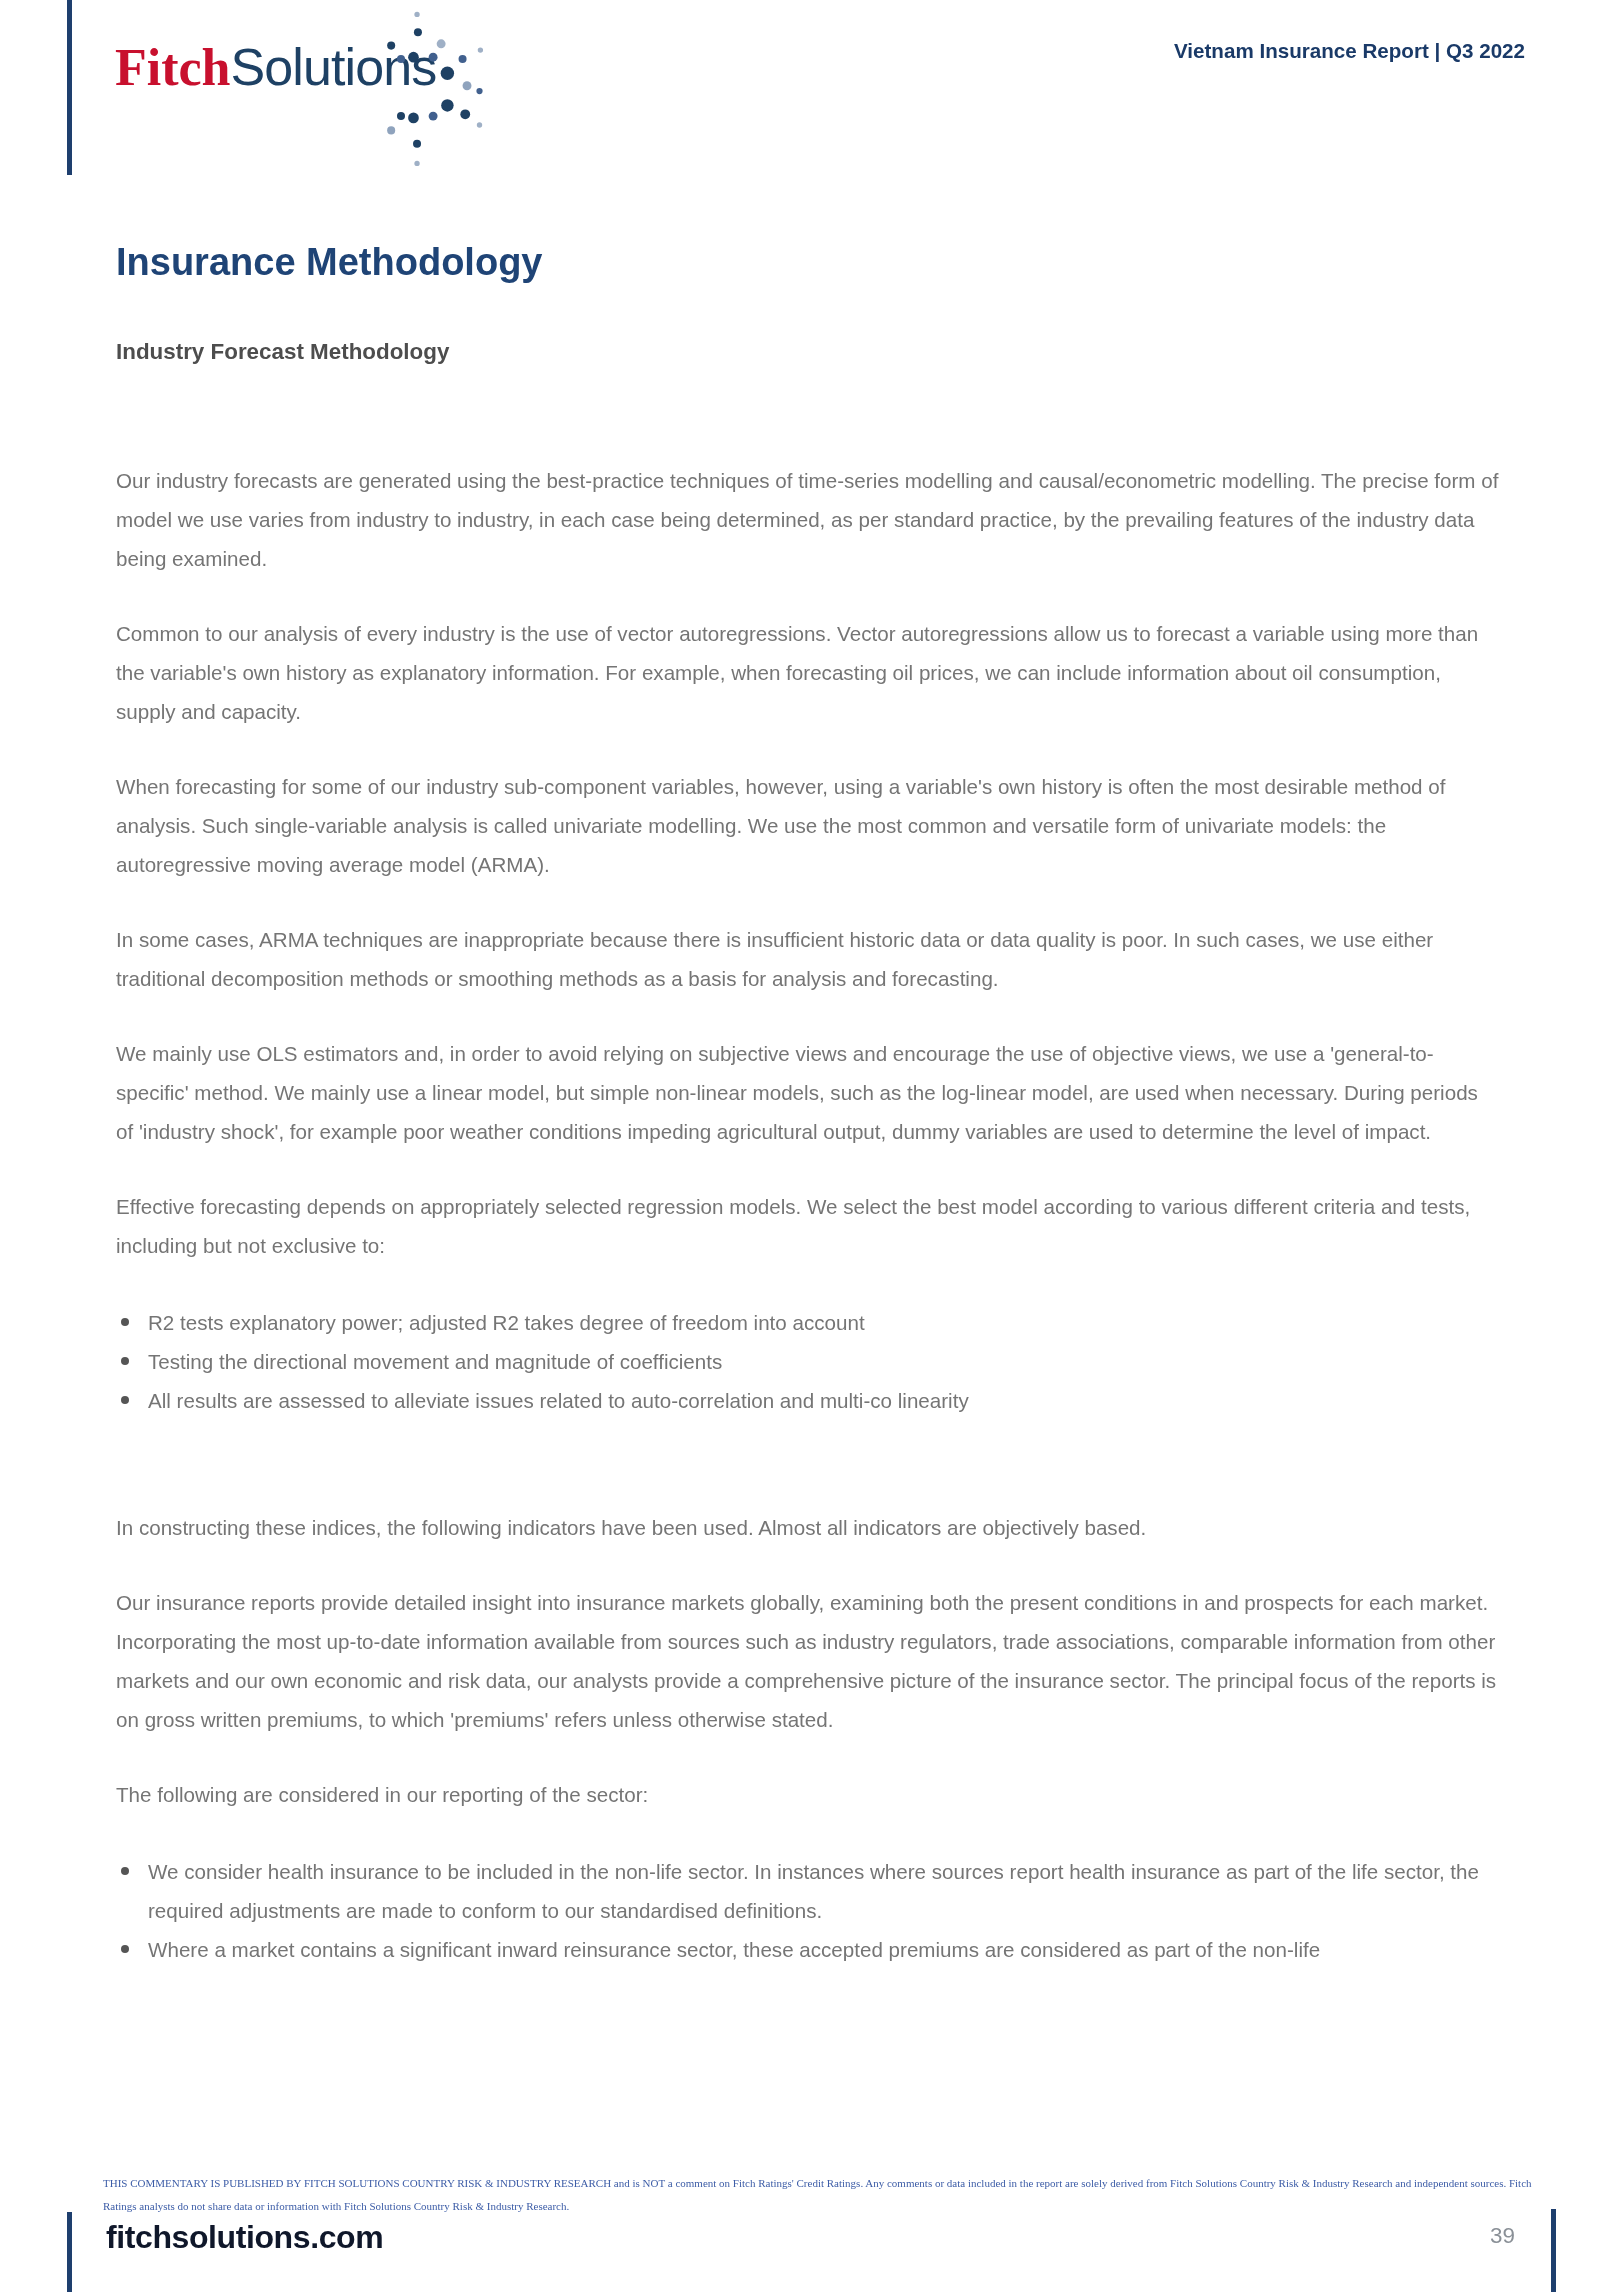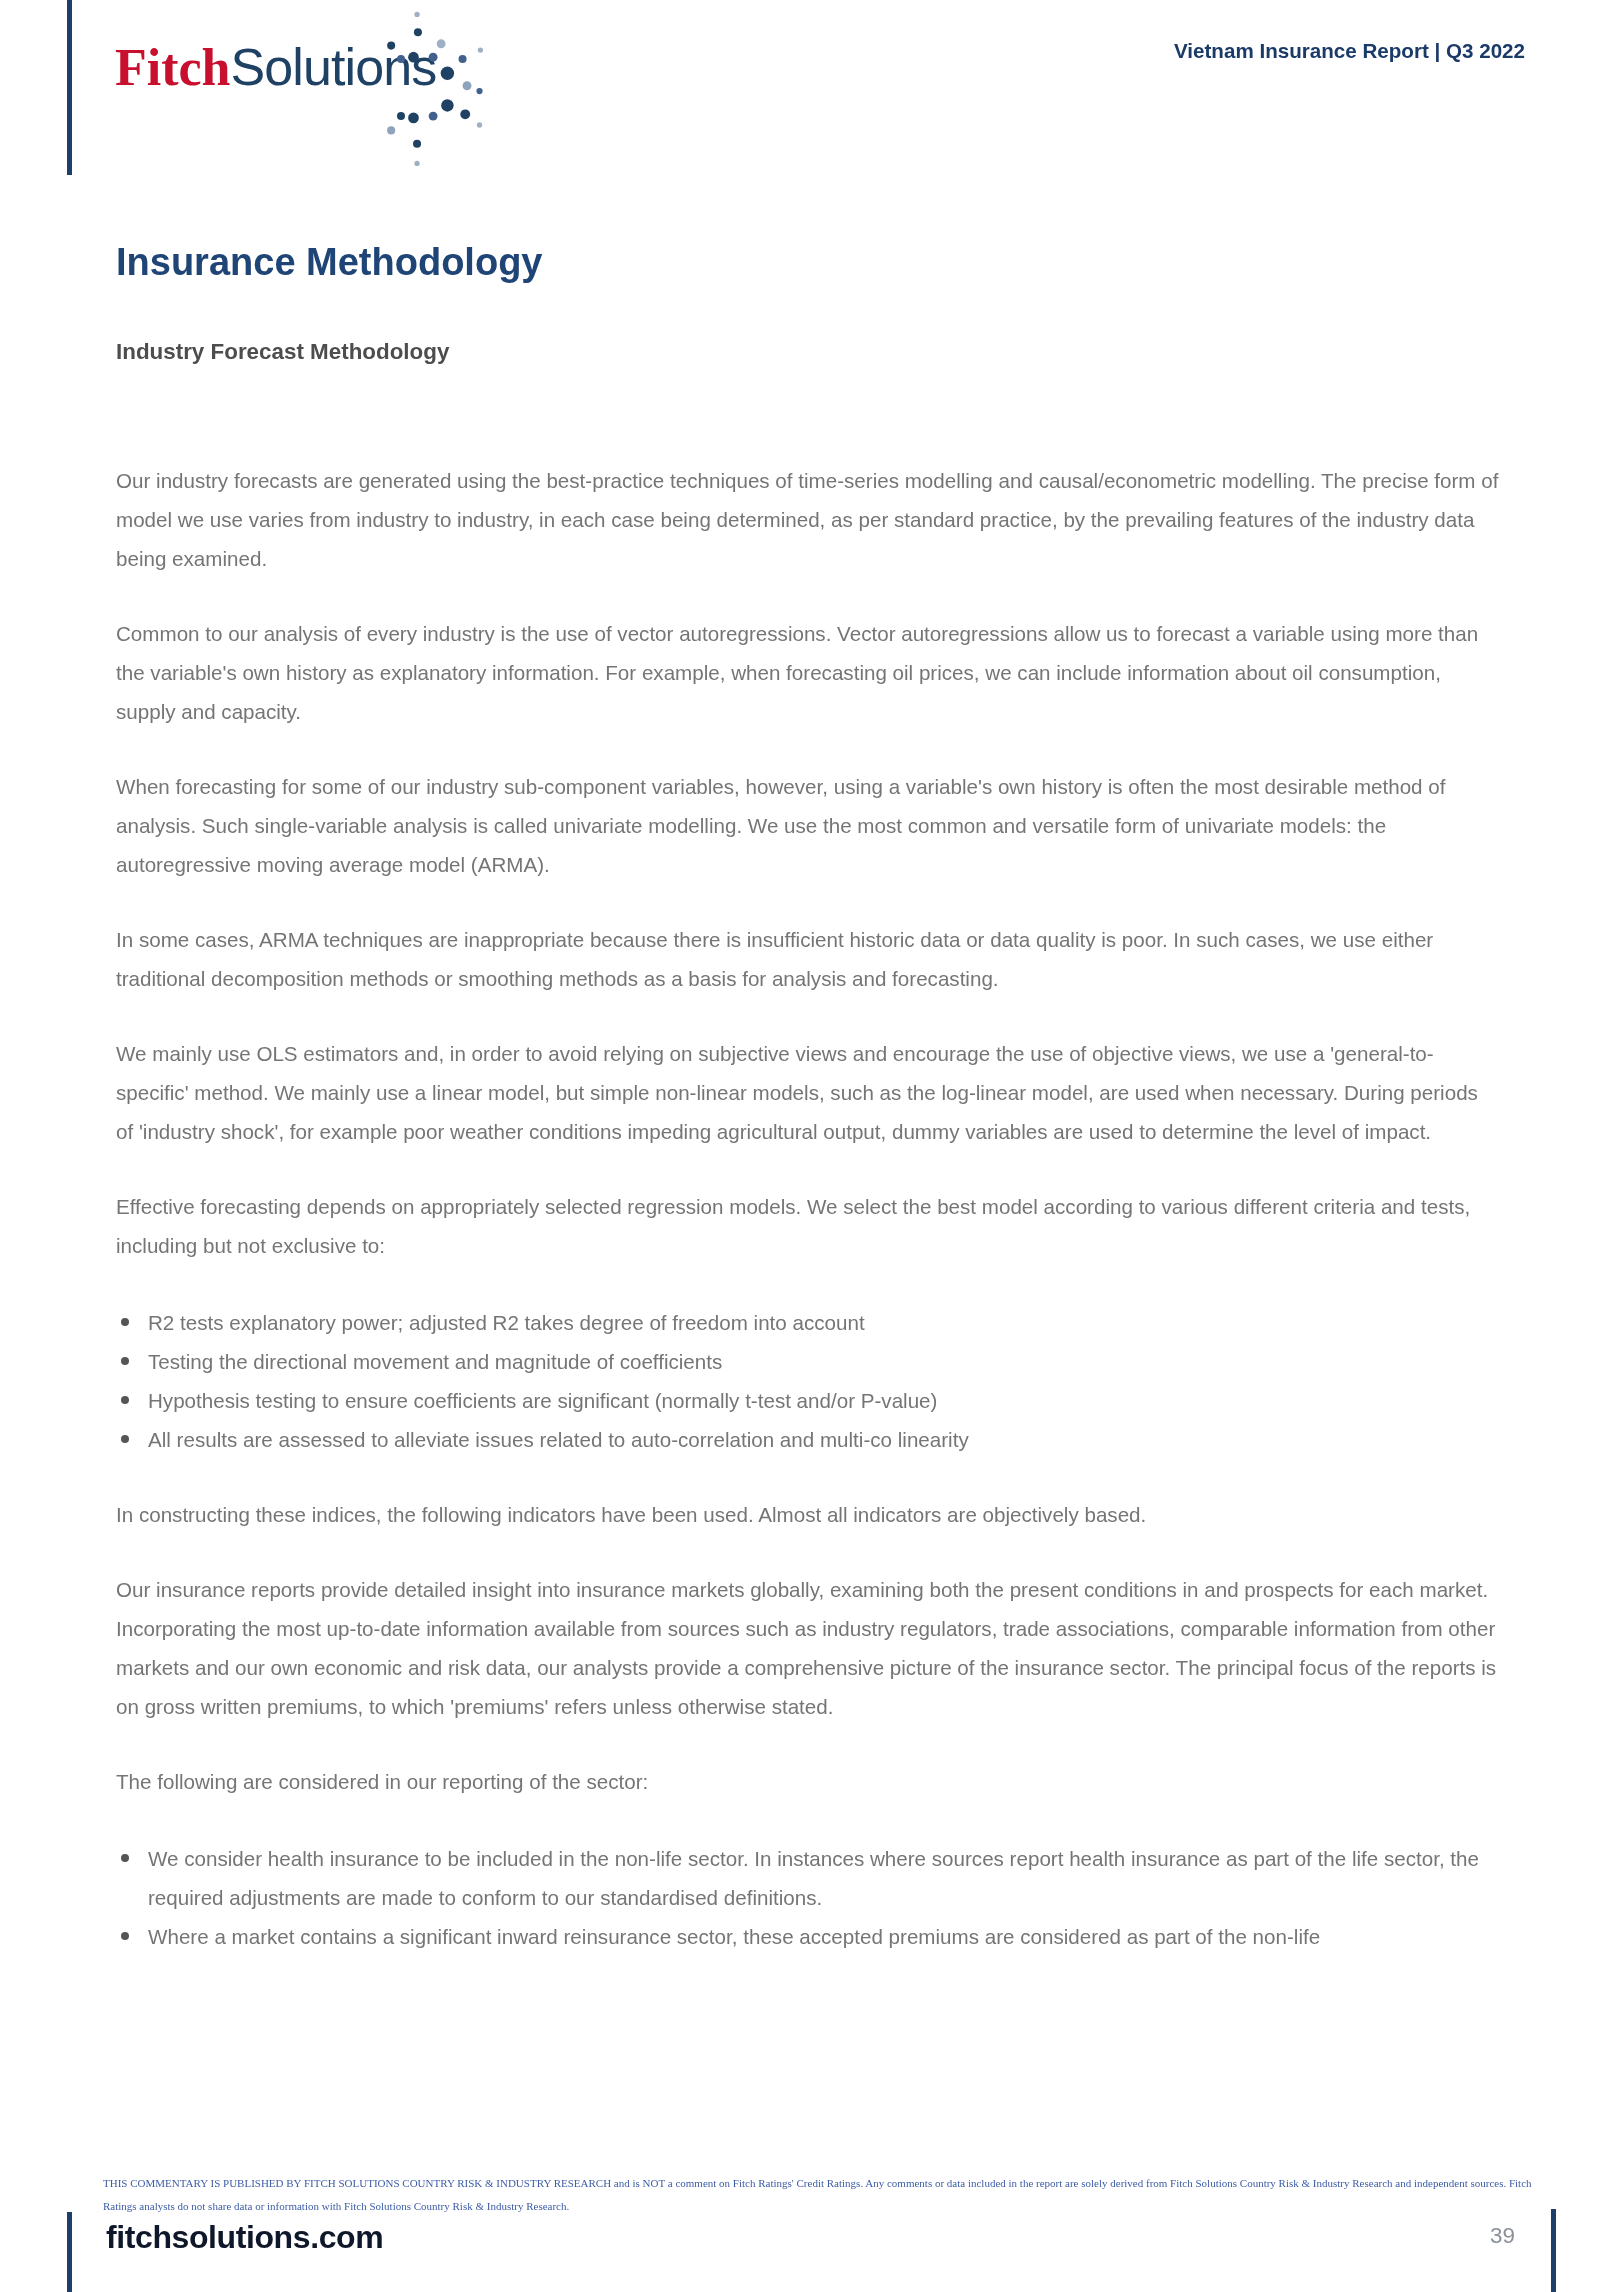--- a/index.html
+++ b/index.html
@@ -14,21 +14,21 @@
   .logo-solutions{font-family:"Liberation Sans",sans-serif;font-weight:400;color:#1e4164;letter-spacing:-0.9px;}
   .logo-dots{position:absolute;left:376px;top:4.5px;}
   .report-title{position:absolute;right:96px;top:39px;font-size:20.6px;font-weight:bold;color:#1a3a68;}
   
   .content{position:absolute;left:116px;top:240px;width:1384px;color:#757575;}
   h1.doc-title{margin:0;font-size:38px;line-height:45px;font-weight:bold;color:#1f4476;}
   h2.sec-heading{margin:51px 0 0 0;font-size:22.4px;line-height:31px;font-weight:bold;color:#4d4d4d;}
   h2.sec-heading.sec2{margin-top:75px;}
   .content p{margin:36px 0 0 0;font-size:20.6px;line-height:39px;}
   .content p.first-after-h2{margin-top:94px;}
-  .content p.first-after-h2b{margin-top:36px;}
+  .content p.first-after-h2b{margin-top:88px;}
   ul.bullets{margin:38px 0 0 0;padding:0;list-style:none;}
   ul.bullets li{position:relative;padding-left:32px;font-size:20.6px;line-height:39px;}
   ul.bullets li::before{content:"";position:absolute;left:5.4px;top:15px;width:8px;height:8px;border-radius:50%;background:#555555;}
   
   .footer-mask{position:absolute;left:0;top:2169px;width:1621px;height:124px;background:#ffffff;}
   .disclaimer{position:absolute;left:103px;top:2172px;width:1460px;font-size:11px;line-height:23px;color:#3d5da7;font-family:Liberation Serif, serif;}
   .footer-bar-left{position:absolute;left:67px;top:2212px;width:4.5px;height:81px;background:#1e3f6e;}
   .footer-bar-right{position:absolute;left:1551px;top:2209px;width:4.5px;height:83px;background:#1e3f6e;}
   .footer-site{position:absolute;left:106px;top:2219px;font-size:32px;font-weight:bold;color:#0f172a;letter-spacing:-0.4px;}
   .footer-page{position:absolute;right:106px;top:2223px;font-size:22.4px;color:#8a9097;}
@@ -79,21 +79,20 @@
     <p class="first-after-h2">Our industry forecasts are generated using the best-practice techniques of time-series modelling and causal/econometric modelling. The precise form of model we use varies from industry to industry, in each case being determined, as per standard practice, by the prevailing features of the industry data being examined.</p>
     <p>Common to our analysis of every industry is the use of vector autoregressions. Vector autoregressions allow us to forecast a variable using more than the variable's own history as explanatory information. For example, when forecasting oil prices, we can include information about oil consumption, supply and capacity.</p>
     <p>When forecasting for some of our industry sub-component variables, however, using a variable's own history is often the most desirable method of analysis. Such single-variable analysis is called univariate modelling. We use the most common and versatile form of univariate models: the autoregressive moving average model (ARMA).</p>
     <p>In some cases, ARMA techniques are inappropriate because there is insufficient historic data or data quality is poor. In such cases, we use either traditional decomposition methods or smoothing methods as a basis for analysis and forecasting.</p>
     <p>We mainly use OLS estimators and, in order to avoid relying on subjective views and encourage the use of objective views, we use a 'general-to-specific' method. We mainly use a linear model, but simple non-linear models, such as the log-linear model, are used when necessary. During periods of 'industry shock', for example poor weather conditions impeding agricultural output, dummy variables are used to determine the level of impact.</p>
     <p>Effective forecasting depends on appropriately selected regression models. We select the best model according to various different criteria and tests, including but not exclusive to:</p>
 
     <ul class="bullets">
       <li>R2 tests explanatory power; adjusted R2 takes degree of freedom into account</li>
       <li>Testing the directional movement and magnitude of coefficients</li>
-      <li>Hypothesis testing to ensure coefficients are significant (normally t-test and/or P-value)</li>
       <li>All results are assessed to alleviate issues related to auto-correlation and multi-co linearity</li>
     </ul>
 
 
     <p class="first-after-h2b">In constructing these indices, the following indicators have been used. Almost all indicators are objectively based.</p>
     <p>Our insurance reports provide detailed insight into insurance markets globally, examining both the present conditions in and prospects for each market. Incorporating the most up-to-date information available from sources such as industry regulators, trade associations, comparable information from other markets and our own economic and risk data, our analysts provide a comprehensive picture of the insurance sector. The principal focus of the reports is on gross written premiums, to which 'premiums' refers unless otherwise stated.</p>
     <p>The following are considered in our reporting of the sector:</p>
 
     <ul class="bullets">
       <li>We consider health insurance to be included in the non-life sector. In instances where sources report health insurance as part of the life sector, the required adjustments are made to conform to our standardised definitions.</li>

